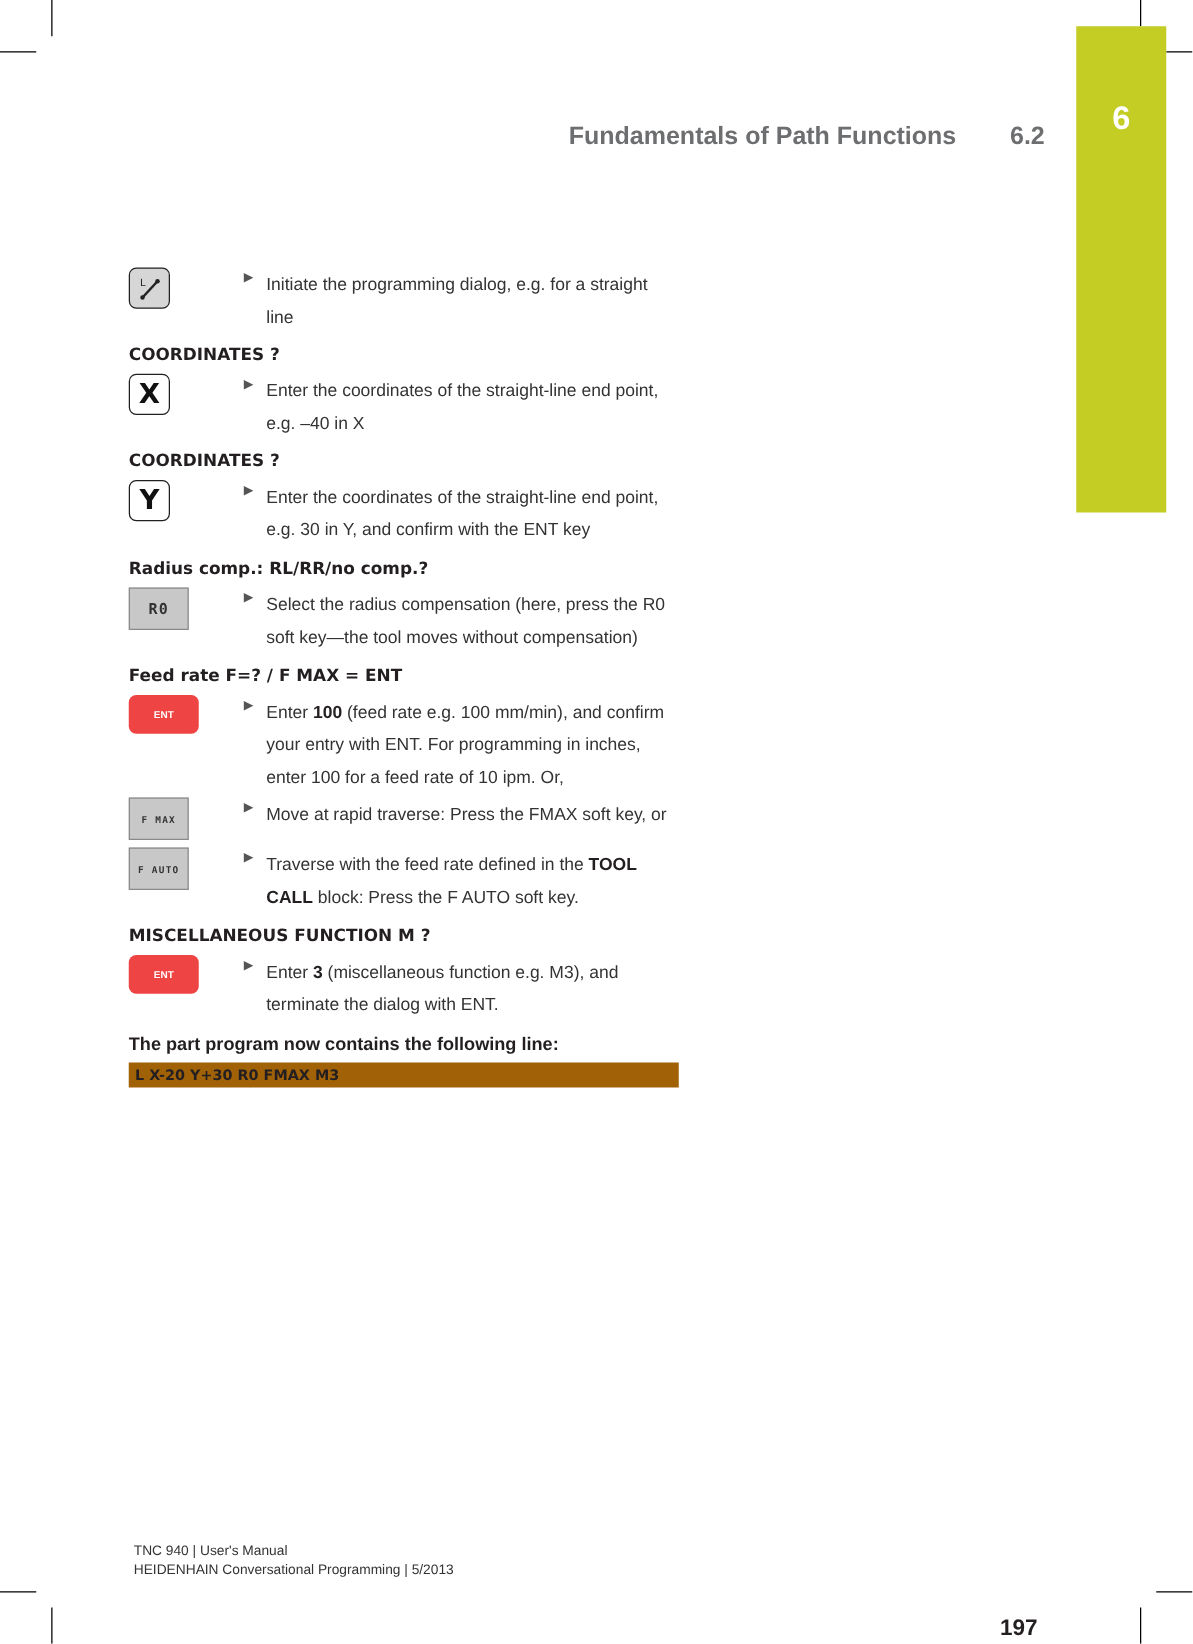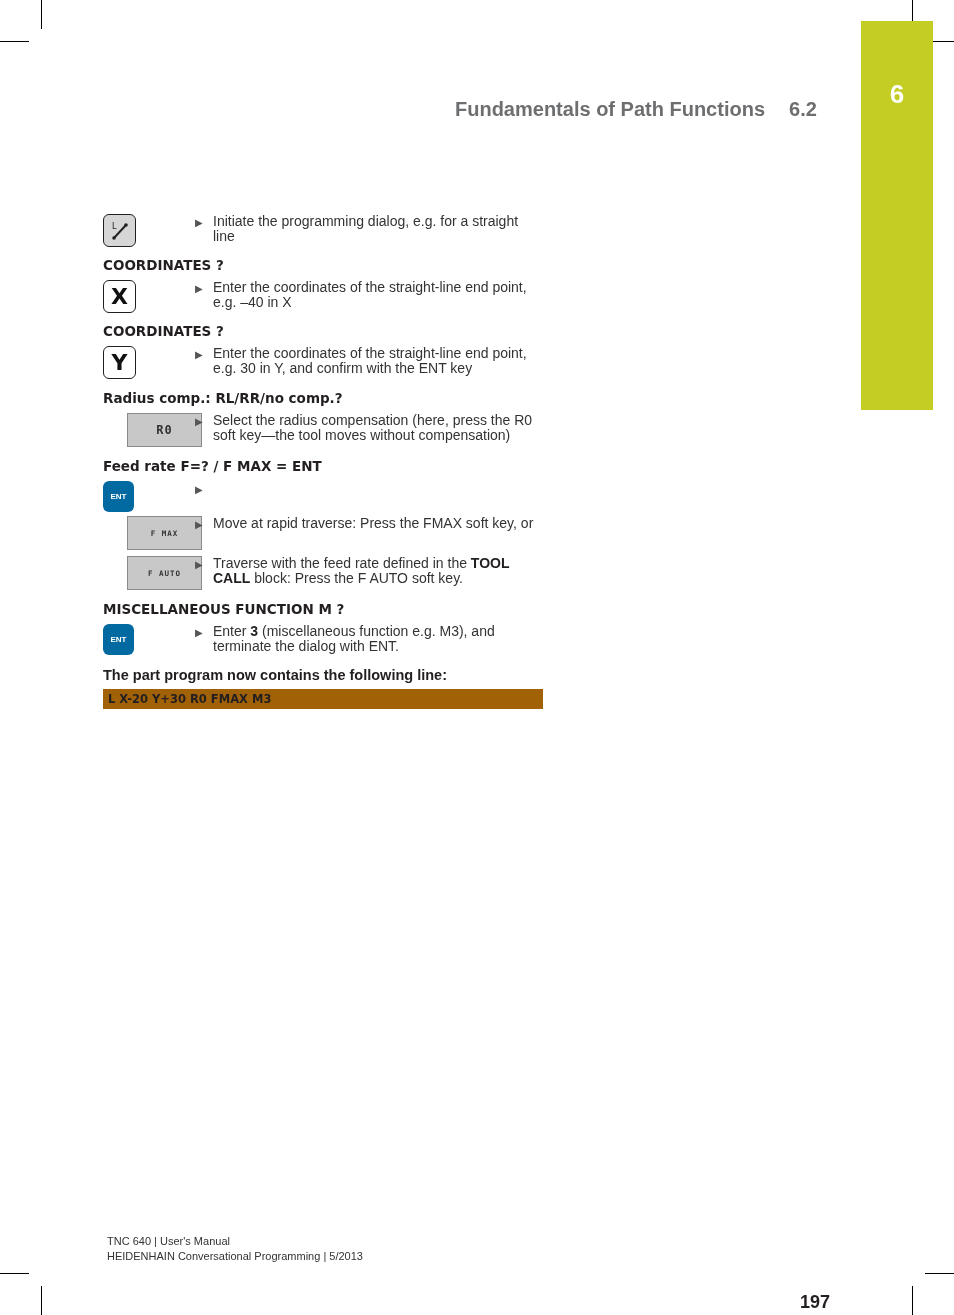--- a/index.html
+++ b/index.html
@@ -3,36 +3,36 @@
 <meta charset="utf-8">
 <style>
   html, body { margin: 0; padding: 0; background: #ffffff; }
   body { width: 954px; height: 1315px; position: relative; overflow: hidden;
          font-family: "Liberation Sans", "DejaVu Sans", sans-serif; color: #231f20; }
   .crop { position: absolute; background: #000; }
   .chapter-tab { position: absolute; left: 861px; top: 21px; width: 72px; height: 389px; background: #c3cd23; }
   .chapter-num { position: absolute; left: 0; width: 100%; top: 58px; text-align: center;
                  color: #ffffff; font-weight: bold; font-size: 26px; }
   .running-head { position: absolute; top: 98px; left: 455px; font-size: 20px; font-weight: bold; color: #6d6e70; }
-  .running-head .sec { margin-left: 24px; }
+  .running-head .sec { margin-left: 43px; }
   .content { position: absolute; left: 103px; top: 206px; width: 440px; }
   .heading { font-family: "DejaVu Sans", sans-serif; font-weight: bold; font-size: 13.5px; color: #231f20; margin: 0; }
   .step { position: relative; display: flex; align-items: flex-start; }
   .key-col { width: 90px; flex: 0 0 90px; }
   .bullet { width: 18px; flex: 0 0 18px; font-size: 10px; color: #555; padding-top: 3px; padding-left: 2px; }
-  .text { flex: 1; font-size: 14px; line-height: 15px; color: #333; }
+  .text { flex: 1; font-size: 14px; line-height: 26px; color: #333; }
   .text b { color: #231f20; }
   .key { box-sizing: border-box; display: flex; align-items: center; justify-content: center; }
   .key-round { width: 33px; height: 33px; border: 1.5px solid #231f20; border-radius: 6px; background: #fff; }
   .key-round.grey { background: #d6d6d6; }
   .key-round .glyph { font-weight: bold; font-size: 22px; color: #111; font-family: "DejaVu Sans", sans-serif; }
-  .key-soft { width: 75px; height: 34px; background: #c8c8c8; border: 1px solid #8a8a8a; font-family: "DejaVu Sans Mono", monospace; color: #333; margin-left: 24px; }
+  .key-soft { width: 48px; height: 34px; background: #c8c8c8; border: 1px solid #8a8a8a; font-family: "DejaVu Sans Mono", monospace; color: #333; }
   .key-soft.small span { font-size: 7.5px; }
   .key-soft span { font-size: 12px; font-weight: bold; letter-spacing: 1px; }
-  .key-ent { width: 31px; height: 31px; background: #0369a1; border-radius: 6px; color: #fff; font-size: 8px; font-weight: bold; }
+  .key-ent { width: 56px; height: 31px; background: #ef4444; border-radius: 6px; color: #fff; font-size: 8px; font-weight: bold; }
   .code-line { background: #a16207; font-family: "DejaVu Sans", sans-serif; font-weight: bold; font-size: 11.5px;
                padding: 3px 5px; color: #231f20; margin-top: 6px; }
   .footer { position: absolute; left: 107px; top: 1234px; font-size: 11px; line-height: 14.5px; color: #333; }
   .page-num { position: absolute; left: 800px; top: 1292px; font-size: 18px; font-weight: bold; color: #231f20; }
 </style>
 </head>
 <body>
 
 <div class="crop" style="left:41px;top:0;width:1px;height:29px;"></div>
 <div class="crop" style="left:0;top:41px;width:29px;height:1px;"></div>
@@ -102,20 +102,21 @@
   </div>
 
   <p class="heading" style="margin-top:11px;">Feed rate F=? / F MAX = ENT</p>
   <div class="step" style="margin-top:7px;">
     <div class="key-col">
         <div class="key key-ent">
           <span>ENT</span>
         </div>
       </div>
     <div class="bullet">▶</div>
+    <div class="text"><span>Enter </span><b>100</b><span> (feed rate e.g. 100 mm/min), and confirm your entry with ENT. For programming in inches, enter 100 for a feed rate of 10 ipm. Or,</span></div>
   </div>
 
   <div class="step" style="margin-top:4px;">
     <div class="key-col">
         <div class="key key-soft small">
           <span>F MAX</span>
         </div>
       </div>
     <div class="bullet">▶</div>
     <div class="text">Move at rapid traverse: Press the FMAX soft key, or</div>
@@ -140,16 +141,16 @@
       </div>
     <div class="bullet">▶</div>
     <div class="text"><span>Enter </span><b>3</b><span> (miscellaneous function e.g. M3), and terminate the dialog with ENT.</span></div>
   </div>
 
   <p class="heading" style="margin-top:12px;font-family:'Liberation Sans',sans-serif;font-size:14.5px;">The part program now contains the following line:</p>
   <div class="code-line">L X-20 Y+30 R0 FMAX M3</div>
 </div>
 
 <div class="footer">
-  <div>TNC 640 | User's Manual</div>
+  <div>TNC 940 | User's Manual</div>
   <div>HEIDENHAIN Conversational Programming | 5/2013</div>
 </div>
 <div class="page-num">197</div>
 
 </body></html>

